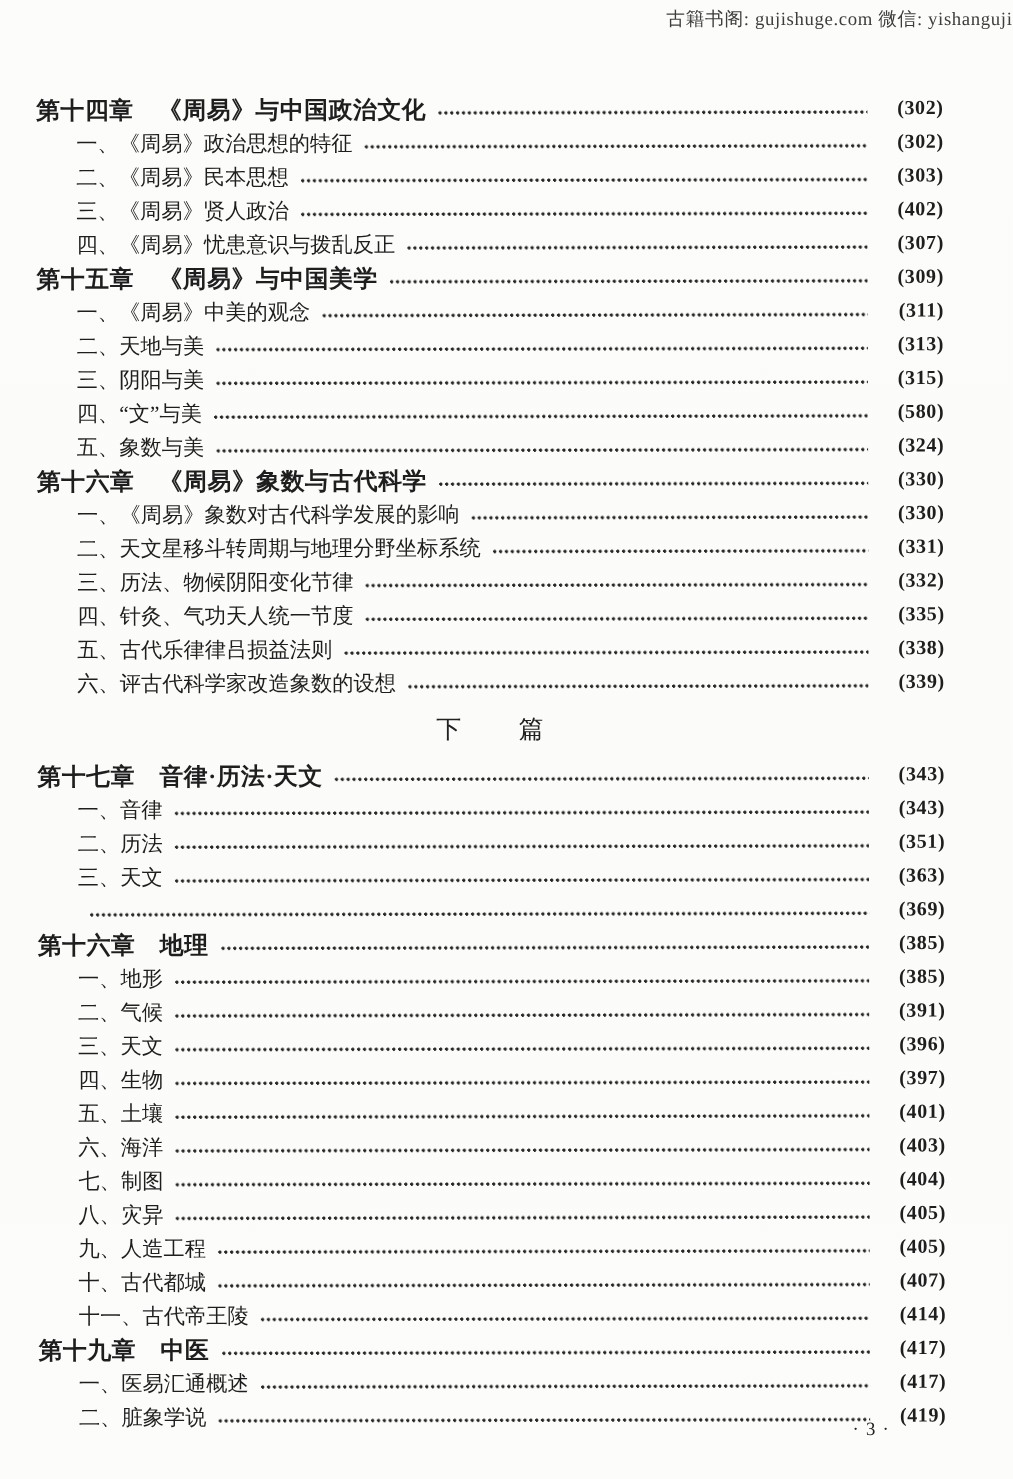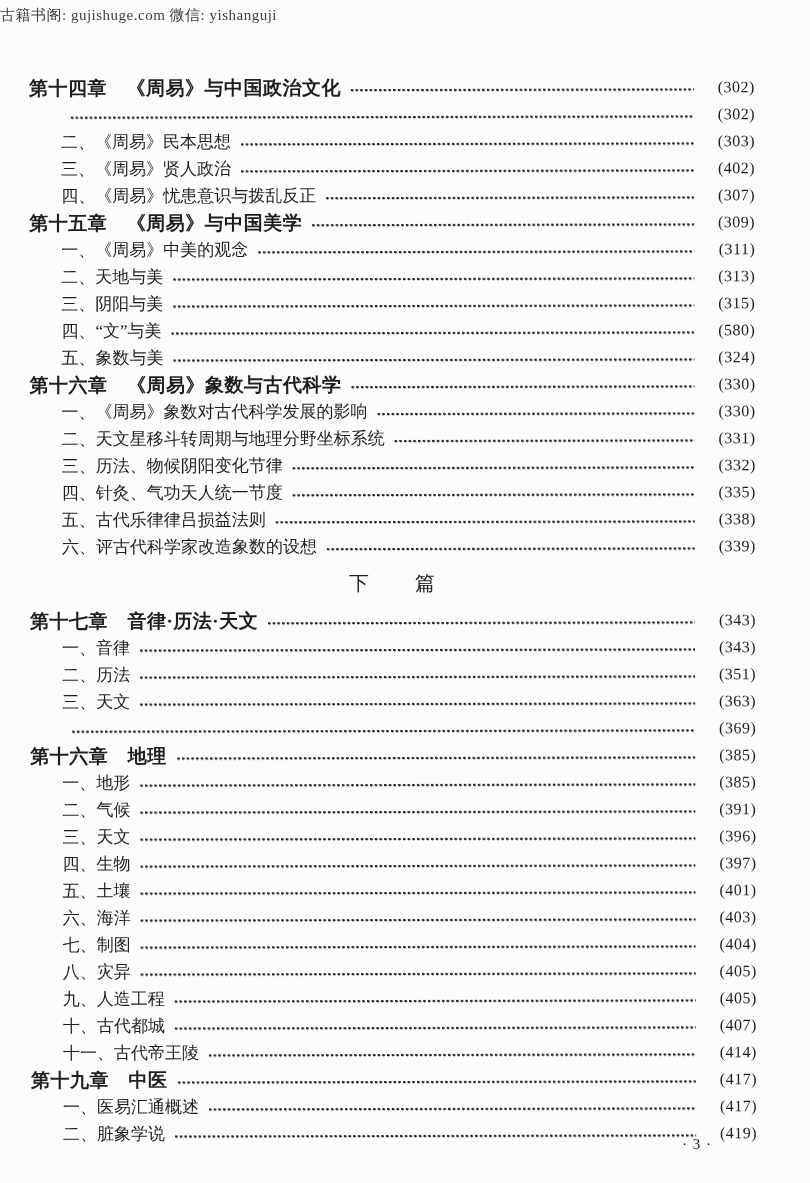--- a/index.html
+++ b/index.html
@@ -14,21 +14,21 @@
     background: linear-gradient(180deg, #fcfcfa 0%, #fbfbf9 60%, #fcfcfb 100%);
     font-family: "Liberation Serif", "DejaVu Serif", serif;
     color: #1e1e1e;
     overflow: hidden;
   }
   .watermark {
     position: absolute;
     top: 6px;
     left: 0;
     right: 0;
-    text-align: left;
+    text-align: right;
     font-size: 15px;
     letter-spacing: 0.5px;
     color: #3d3d3d;
   }
   .toc {
     position: absolute;
     top: 74px;
     left: 30px;
     right: 54px;
     transform: rotate(-0.12deg);
@@ -59,21 +59,21 @@
     height: 7px;
     margin: 6px 5px 0 9px;
     background-image: radial-gradient(circle at 2.2px 3.2px, #262626 1.1px, rgba(0,0,0,0) 1.5px);
     background-size: 4.7px 7px;
     background-repeat: repeat-x;
   }
   .pagenum {
     flex: 0 0 auto;
     width: 56px;
     text-align: right;
-    font-weight: normal;
+    font-weight: bold;
     font-size: 16px;
     letter-spacing: 0.5px;
   }
   .part-divider {
     height: 47px;
     display: flex;
     align-items: center;
     justify-content: center;
     font-size: 20px;
     color: #222;
@@ -96,20 +96,21 @@
 <div class="page">
   <div class="watermark">古籍书阁: gujishuge.com 微信: yishanguji</div>
 
   <main class="toc" id="toc">
       <div class="row chapter">
         <span class="title">第十四章　《周易》与中国政治文化</span>
         <span class="leader"></span>
         <span class="pagenum">(302)</span>
       </div>
       <div class="row item">
+        <span class="title">一、《周易》政治思想的特征</span>
         <span class="leader"></span>
         <span class="pagenum">(302)</span>
       </div>
       <div class="row item">
         <span class="title">二、《周易》民本思想</span>
         <span class="leader"></span>
         <span class="pagenum">(303)</span>
       </div>
       <div class="row item">
         <span class="title">三、《周易》贤人政治</span>

